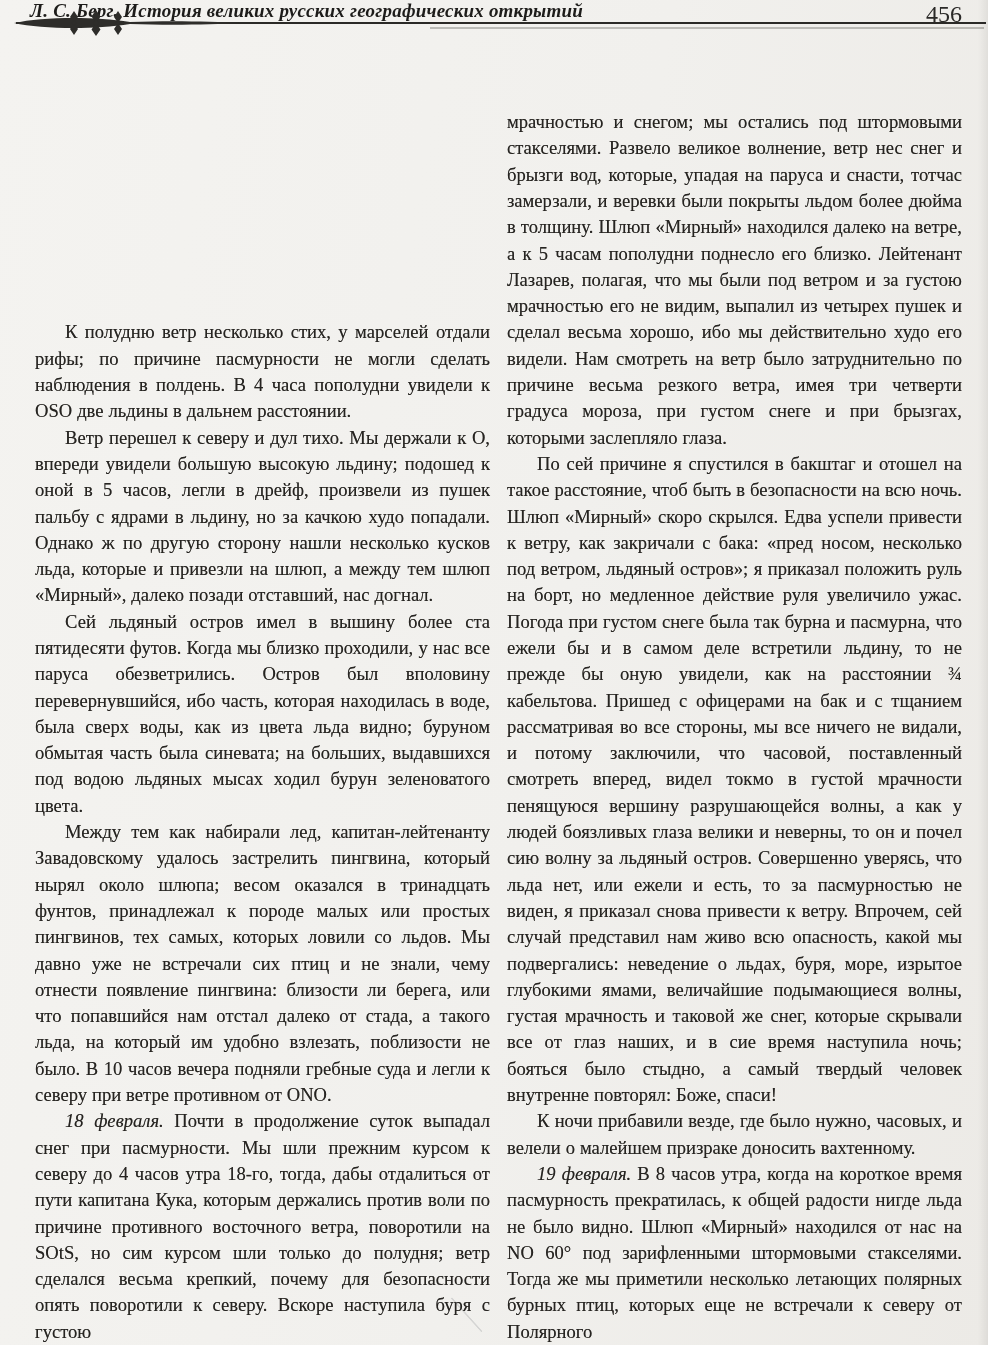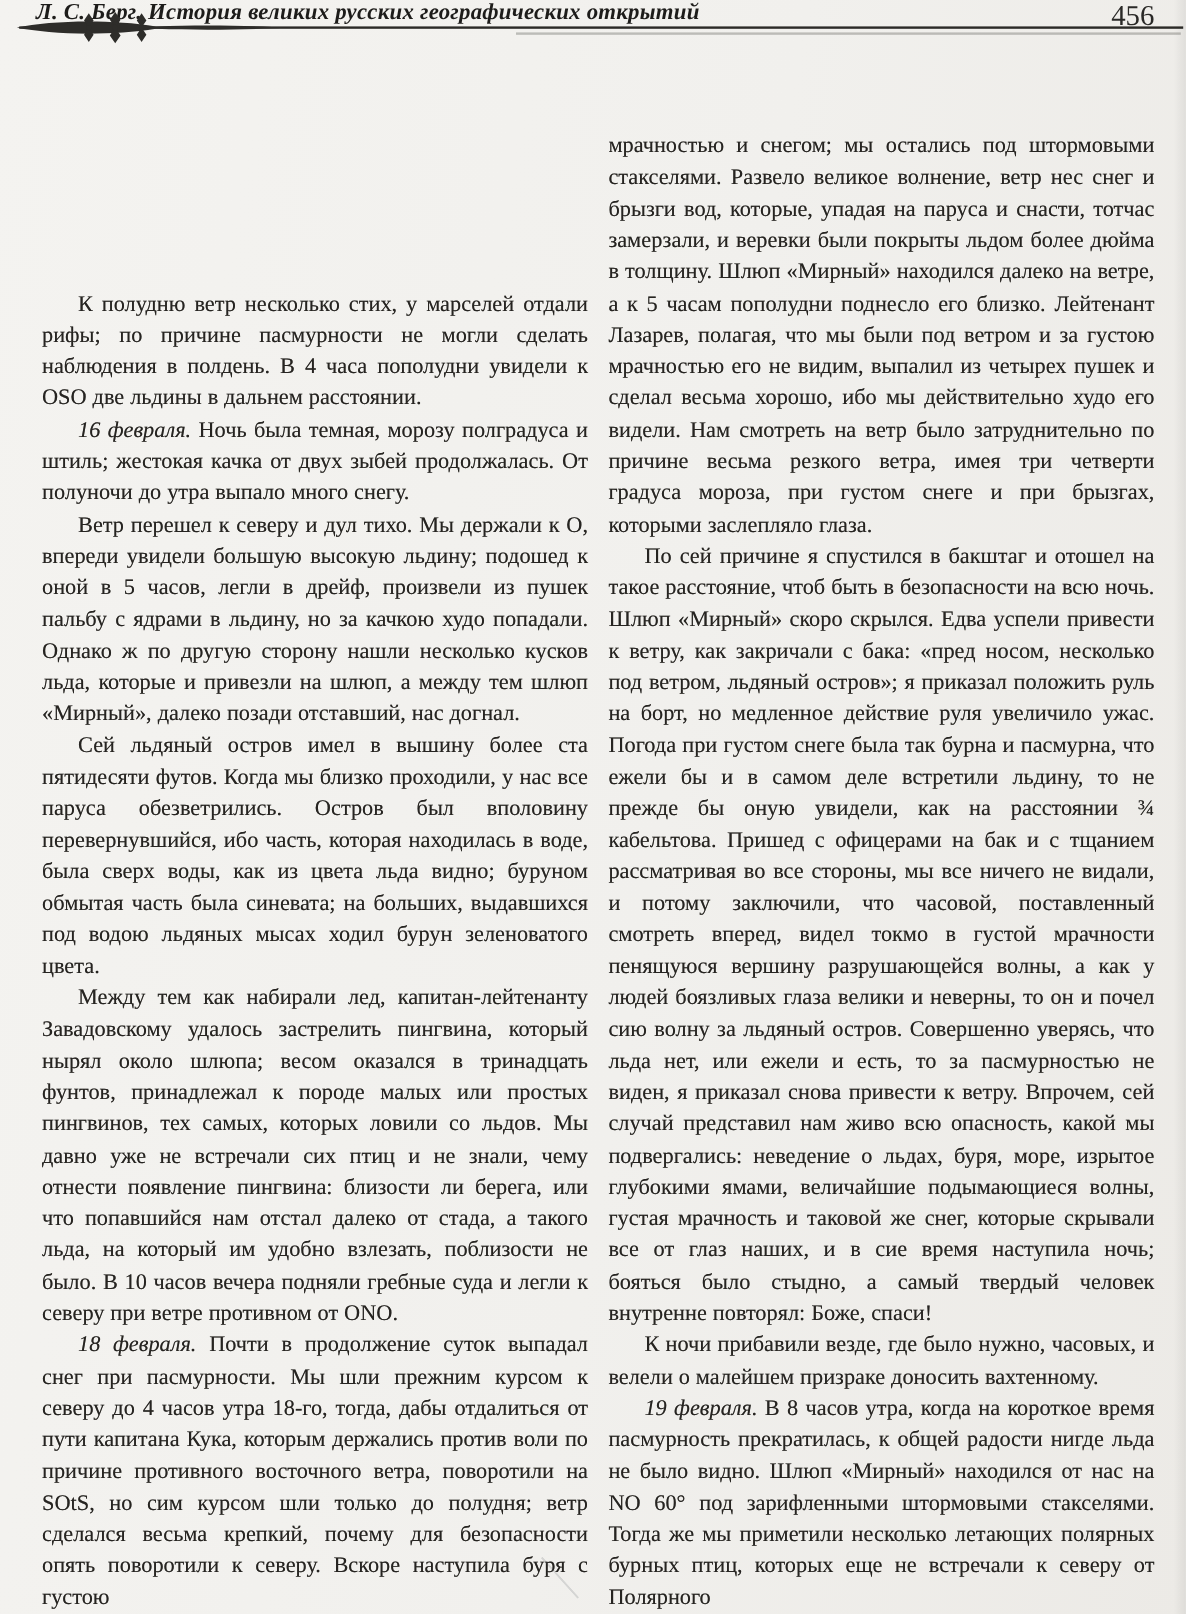--- a/index.html
+++ b/index.html
@@ -88,21 +88,20 @@
           <circle cx="84" cy="16" r="2.4"></circle>
           <circle cx="106" cy="16" r="2.2"></circle>
       </g>
     </svg>
   </div>
 
   <div class="body-text">
 
     <div class="column">
       <p class="para"><span>К полудню ветр несколько стих, у марселей отдали рифы; по причине пасмурности не могли сделать наблюдения в полдень. В 4 часа пополудни увидели к OSO две льдины в дальнем расстоянии.</span></p>
-      <p class="para"><span class="date-lead">16 февраля.</span><span> Ночь была темная, морозу полградуса и штиль; жестокая качка от двух зыбей продолжалась. От полуночи до утра выпало много снегу.</span></p>
       <p class="para"><span>Ветр перешел к северу и дул тихо. Мы держали к O, впереди увидели большую высокую льдину; подошед к оной в 5 часов, легли в дрейф, произвели из пушек пальбу с ядрами в льдину, но за качкою худо попадали. Однако ж по другую сторону нашли несколько кусков льда, которые и привезли на шлюп, а между тем шлюп «Мирный», далеко позади отставший, нас догнал.</span></p>
       <p class="para"><span>Сей льдяный остров имел в вышину более ста пятидесяти футов. Когда мы близко проходили, у нас все паруса обезветрились. Остров был вполовину перевернувшийся, ибо часть, которая находилась в воде, была сверх воды, как из цвета льда видно; буруном обмытая часть была синевата; на больших, выдавшихся под водою льдяных мысах ходил бурун зеленоватого цвета.</span></p>
       <p class="para"><span>Между тем как набирали лед, капитан-лейтенанту Завадовскому удалось застрелить пингвина, который нырял около шлюпа; весом оказался в тринадцать фунтов, принадлежал к породе малых или простых пингвинов, тех самых, которых ловили со льдов. Мы давно уже не встречали сих птиц и не знали, чему отнести появление пингвина: близости ли берега, или что попавшийся нам отстал далеко от стада, а такого льда, на который им удобно взлезать, поблизости не было. В 10 часов вечера подняли гребные суда и легли к северу при ветре противном от ONO.</span></p>
       <p class="para"><span class="date-lead">18 февраля.</span><span> Почти в продолжение суток выпадал снег при пасмурности. Мы шли прежним курсом к северу до 4 часов утра 18-го, тогда, дабы отдалиться от пути капитана Кука, которым держались против воли по причине противного восточного ветра, поворотили на SOtS, но сим курсом шли только до полудня; ветр сделался весьма крепкий, почему для безопасности опять поворотили к северу. Вскоре наступила буря с густою</span></p>
     </div>
 
     <div class="column">
       <p class="para no-indent"><span>мрачностью и снегом; мы остались под штормовыми стакселями. Развело великое волнение, ветр нес снег и брызги вод, которые, упадая на паруса и снасти, тотчас замерзали, и веревки были покрыты льдом более дюйма в толщину. Шлюп «Мирный» находился далеко на ветре, а к 5 часам пополудни поднесло его близко. Лейтенант Лазарев, полагая, что мы были под ветром и за густою мрачностью его не видим, выпалил из четырех пушек и сделал весьма хорошо, ибо мы действительно худо его видели. Нам смотреть на ветр было затруднительно по причине весьма резкого ветра, имея три четверти градуса мороза, при густом снеге и при брызгах, которыми заслепляло глаза.</span></p>
       <p class="para"><span>По сей причине я спустился в бакштаг и отошел на такое расстояние, чтоб быть в безопасности на всю ночь. Шлюп «Мирный» скоро скрылся. Едва успели привести к ветру, как закричали с бака: «пред носом, несколько под ветром, льдяный остров»; я приказал положить руль на борт, но медленное действие руля увеличило ужас. Погода при густом снеге была так бурна и пасмурна, что ежели бы и в самом деле встретили льдину, то не прежде бы оную увидели, как на расстоянии ¾ кабельтова. Пришед с офицерами на бак и с тщанием рассматривая во все стороны, мы все ничего не видали, и потому заключили, что часовой, поставленный смотреть вперед, видел токмо в густой мрачности пенящуюся вершину разрушающейся волны, а как у людей боязливых глаза велики и неверны, то он и почел сию волну за льдяный остров. Совершенно уверясь, что льда нет, или ежели и есть, то за пасмурностью не виден, я приказал снова привести к ветру. Впрочем, сей случай представил нам живо всю опасность, какой мы подвергались: неведение о льдах, буря, море, изрытое глубокими ямами, величайшие подымающиеся волны, густая мрачность и таковой же снег, которые скрывали все от глаз наших, и в сие время наступила ночь; бояться было стыдно, а самый твердый человек внутренне повторял: Боже, спаси!</span></p>
       <p class="para"><span>К ночи прибавили везде, где было нужно, часовых, и велели о малейшем призраке доносить вахтенному.</span></p>

